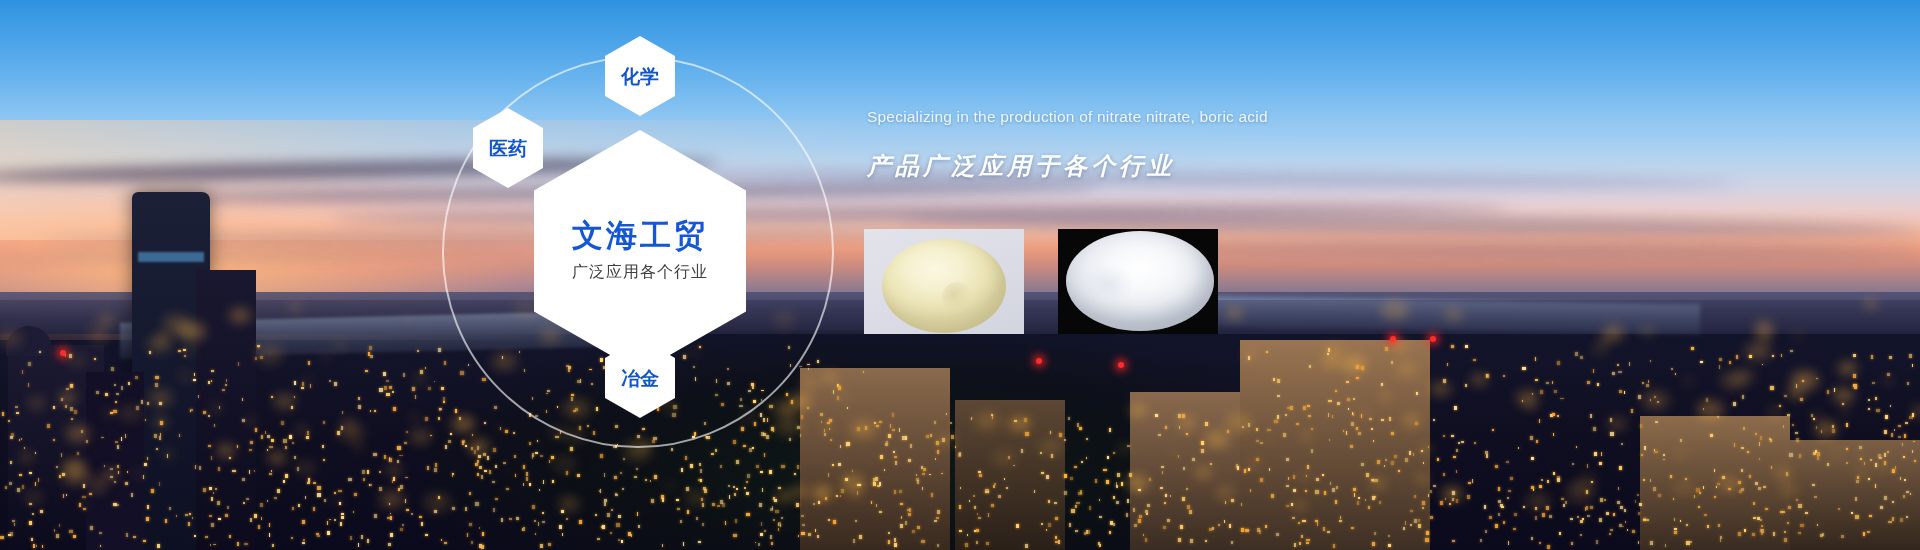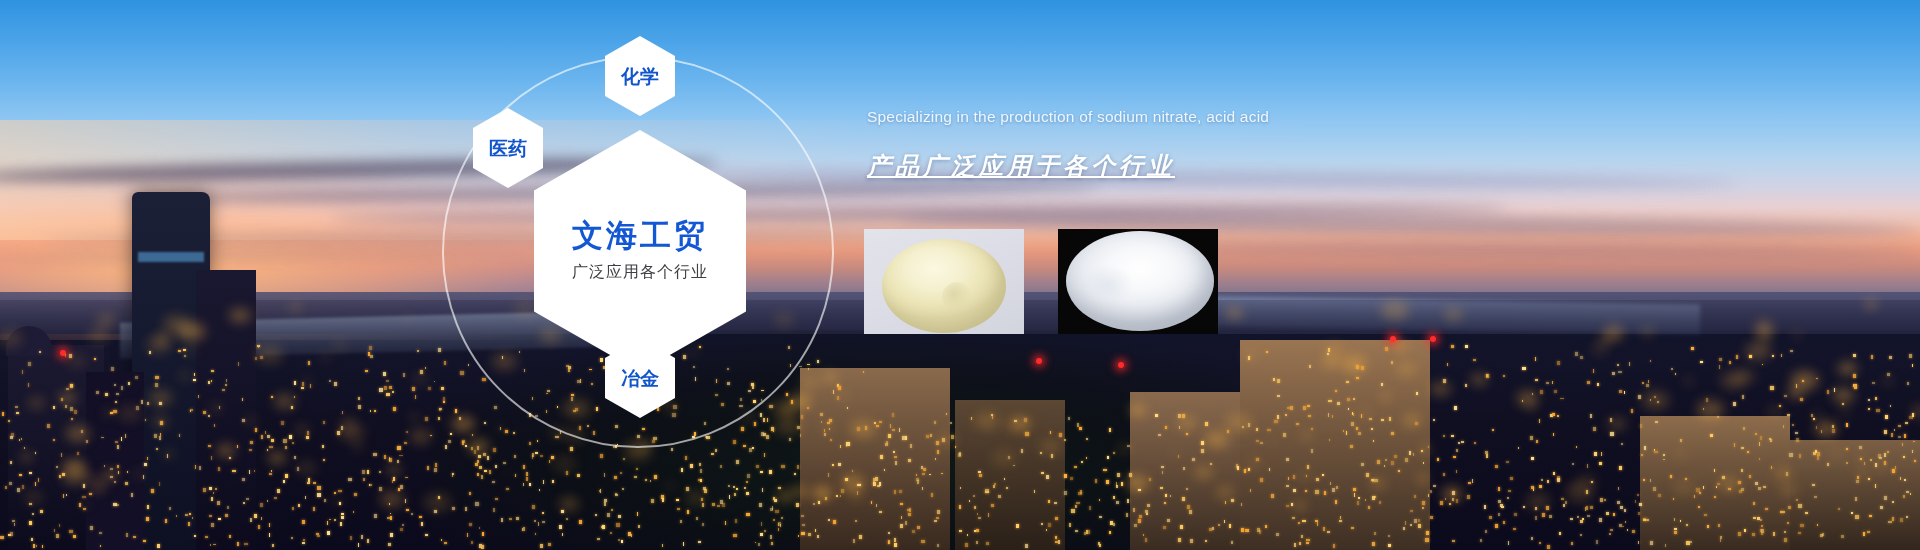--- a/index.html
+++ b/index.html
@@ -106,21 +106,21 @@
   .h-tl    {left:53px;top:108px;}
 
   
   .copy{position:absolute;left:865px;top:100px;width:1000px;}
   .title-cn{color:#ffffff;font-size:38px;font-weight:bold;letter-spacing:2px;line-height:1.18;
         text-shadow:0 1px 4px rgba(10,40,90,.35);margin:0;white-space:nowrap;}
   .title-en{color:#eef6ff;font-size:15.5px;letter-spacing:.2px;margin:8px 0 0 2px;white-space:nowrap;
         text-shadow:0 1px 3px rgba(10,40,90,.3);}
   .tagline{color:#ffffff;font-size:24px;letter-spacing:4px;margin:24px 0 0 2px;white-space:nowrap;
         font-family:"Liberation Serif","DejaVu Serif",serif;font-style:italic;font-weight:bold;
-        text-shadow:0 1px 4px rgba(10,40,90,.35);text-decoration:underline;}
+        text-shadow:0 1px 4px rgba(10,40,90,.35);}
 
   
   .photos{position:absolute;left:864px;top:229px;display:flex;gap:34px;}
   .photo{width:160px;height:105px;position:relative;overflow:hidden;}
   .photo-1{background:linear-gradient(155deg,#e3e4ea 0%,#dcdde6 45%,#d3d5de 100%);}
   .photo-2{background:#070707;}
   .heap{position:absolute;border-radius:50%;}
   .heap-1{left:18px;top:10px;width:124px;height:94px;
       background:radial-gradient(ellipse 70px 50px at 42% 32%, #fbf8e2 0%, #f5f0cf 40%, #ece5b8 70%, #ddd5a4 100%);
       box-shadow:inset -6px -8px 14px rgba(160,150,100,.35);}
@@ -1800,21 +1800,21 @@
     </div>
     <div class="hex hex-sm h-bot">
       <span class="lbl">冶金</span>
     </div>
     <div class="hex hex-sm h-tl">
       <span class="lbl">医药</span>
     </div>
   </div>
 
   <div class="copy">
-    <div class="title-en">Specializing in the production of sodium nitrate, acid acid</div>
+    <div class="title-en">Specializing in the production of nitrate nitrate, boric acid</div>
     <div class="tagline">产品广泛应用于各个行业</div>
   </div>
 
   <div class="photos">
     <div class="photo photo-1">
       <div class="heap heap-1"></div>
     </div>
     <div class="photo photo-2">
       <div class="heap heap-2"></div>
     </div>

